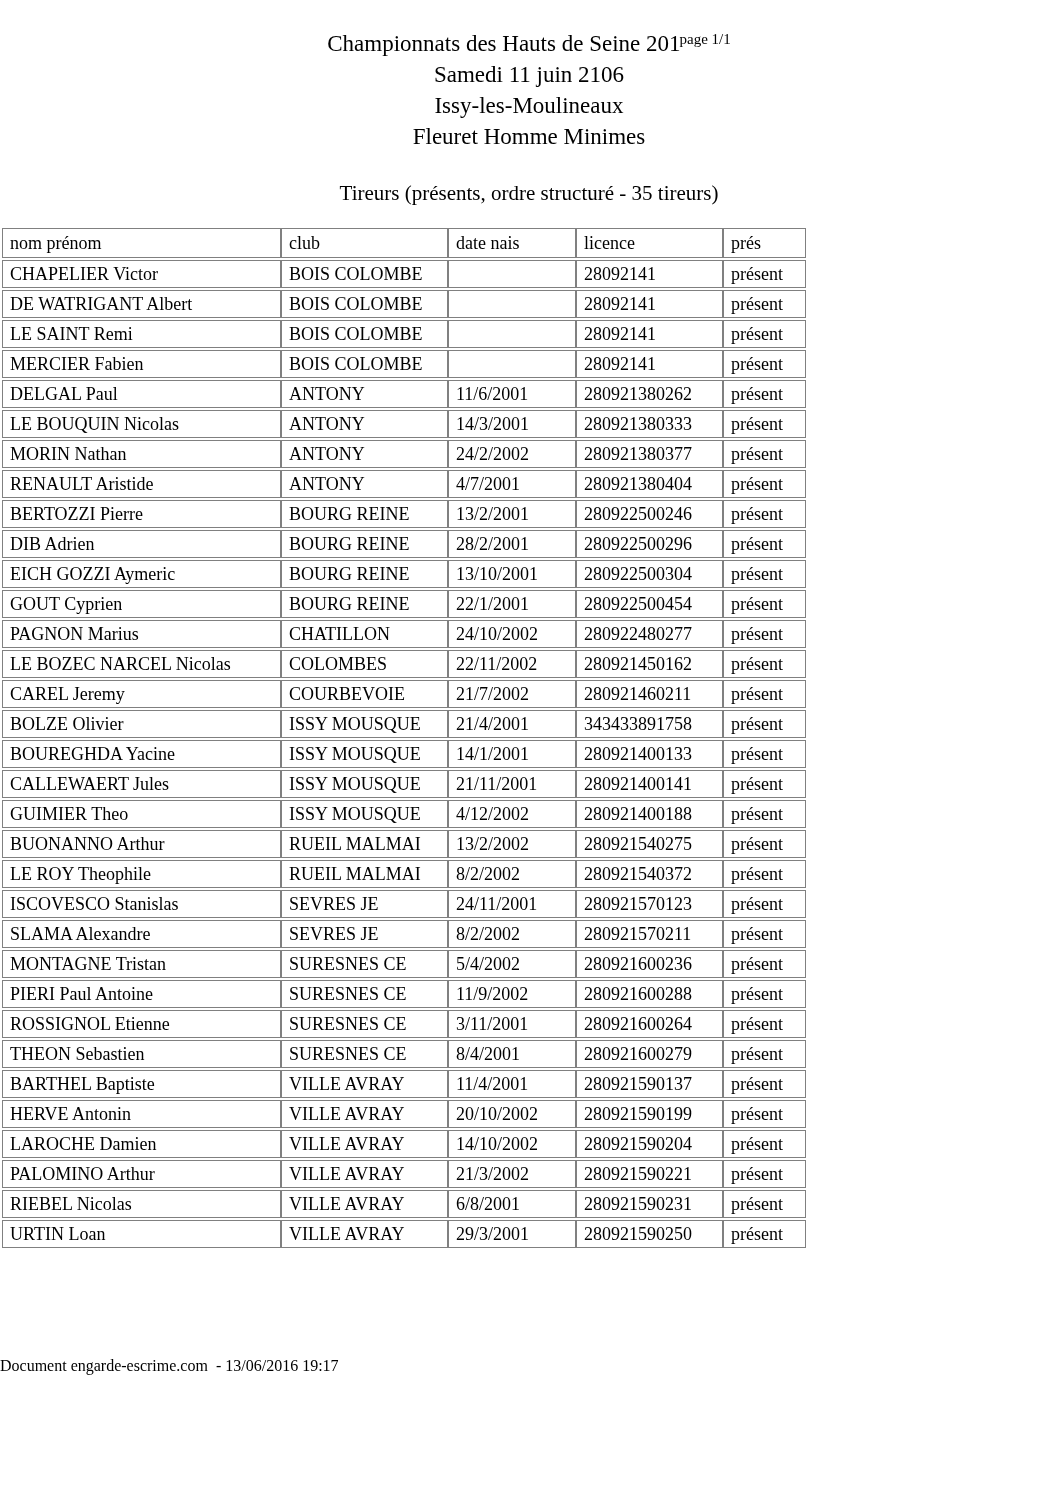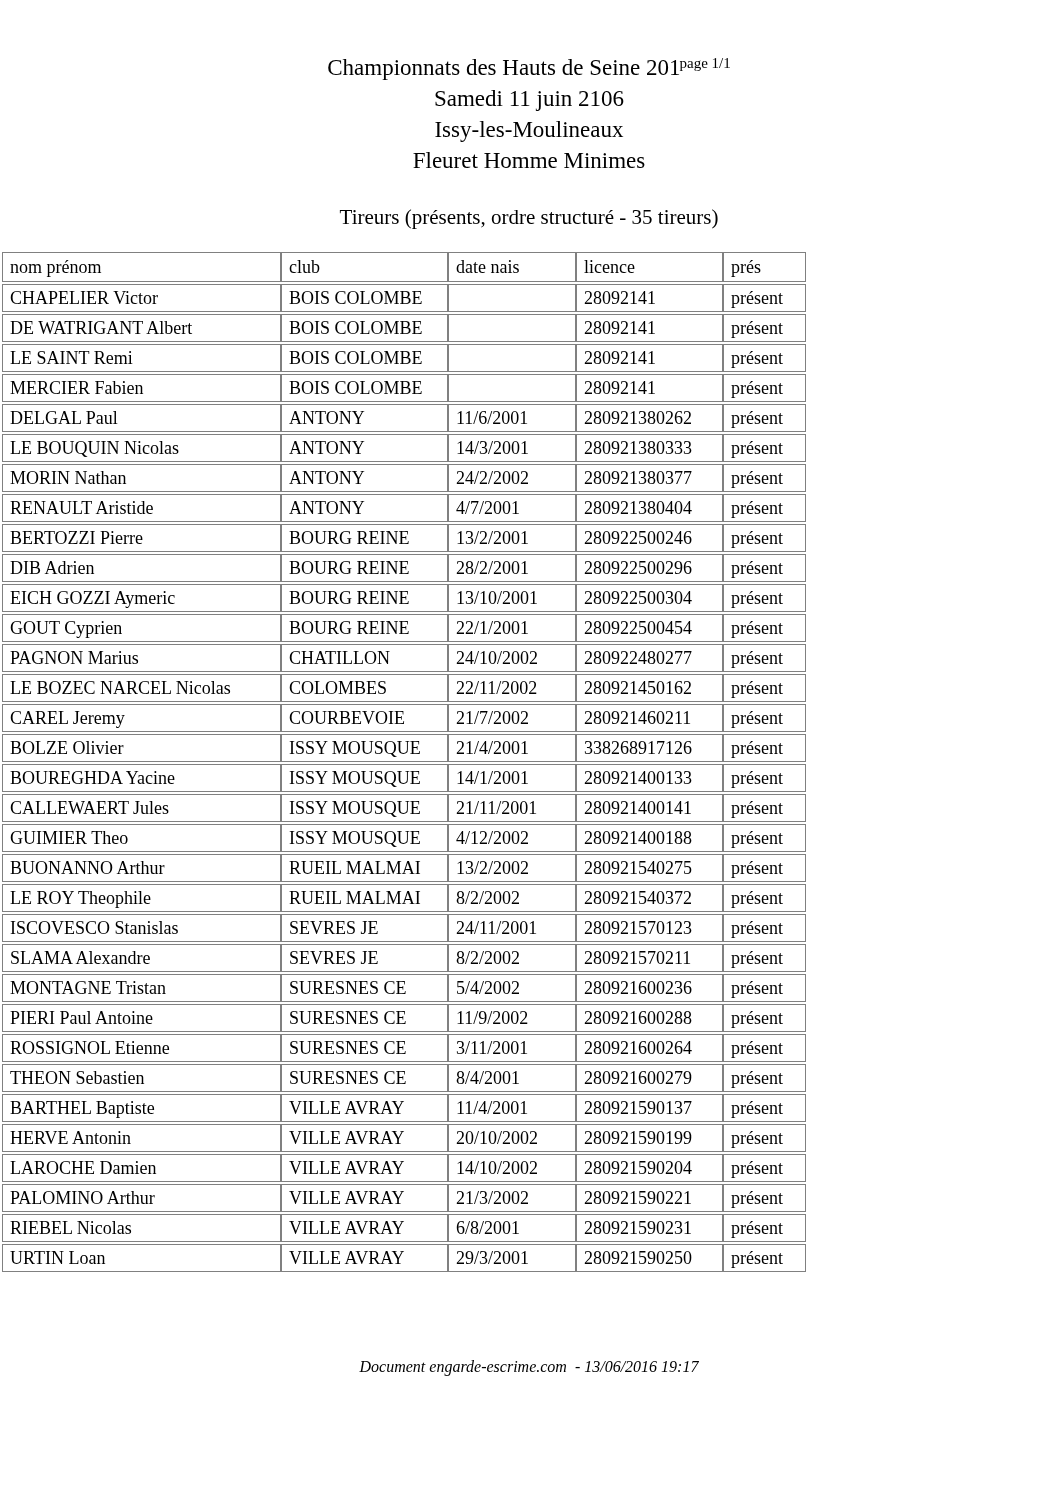--- a/index.html
+++ b/index.html
@@ -9,21 +9,21 @@
   }
   body {
     width: 1058px;
     height: 1497px;
     color: #000000;
     font-family: "Liberation Serif", "DejaVu Serif", serif;
     position: relative;
     overflow: hidden;
   }
   .doc-header {
-    padding-top: 48px;
+    padding-top: 24px;
     text-align: center;
   }
   .header-line {
     font-size: 23px;
     line-height: 31px;
     white-space: nowrap;
   }
   .page-label {
     font-size: 15px;
     vertical-align: 7px;
@@ -53,25 +53,24 @@
     font-weight: normal;
     white-space: nowrap;
     overflow: hidden;
   }
   table.fencers th {
     height: 28px;
     margin-top: 41px;
   }
   .col-date { text-align: right; }
   .doc-footer {
-    margin-top: 84px;
-    text-align: center;
+    margin-top: 107px;
+    text-align: left;
     font-size: 16px;
     white-space: pre;
-    font-style: italic;
   }
 </style>
 </head>
 <body>
 
 <div class="doc-header">
   <div class="header-line">
     <span>Championnats des Hauts de Seine 201</span><span class="page-label">page 1/1</span>
   </div>
   <div class="header-line">Samedi 11 juin 2106</div>
@@ -201,21 +200,21 @@
         <td class="col-name">CAREL Jeremy</td>
         <td class="col-club">COURBEVOIE</td>
         <td class="col-date">21/7/2002</td>
         <td class="col-licence">280921460211</td>
         <td class="col-pres">présent</td>
       </tr>
       <tr>
         <td class="col-name">BOLZE Olivier</td>
         <td class="col-club">ISSY MOUSQUE</td>
         <td class="col-date">21/4/2001</td>
-        <td class="col-licence">338268917126</td>
+        <td class="col-licence">343433891758</td>
         <td class="col-pres">présent</td>
       </tr>
       <tr>
         <td class="col-name">BOUREGHDA Yacine</td>
         <td class="col-club">ISSY MOUSQUE</td>
         <td class="col-date">14/1/2001</td>
         <td class="col-licence">280921400133</td>
         <td class="col-pres">présent</td>
       </tr>
       <tr>

